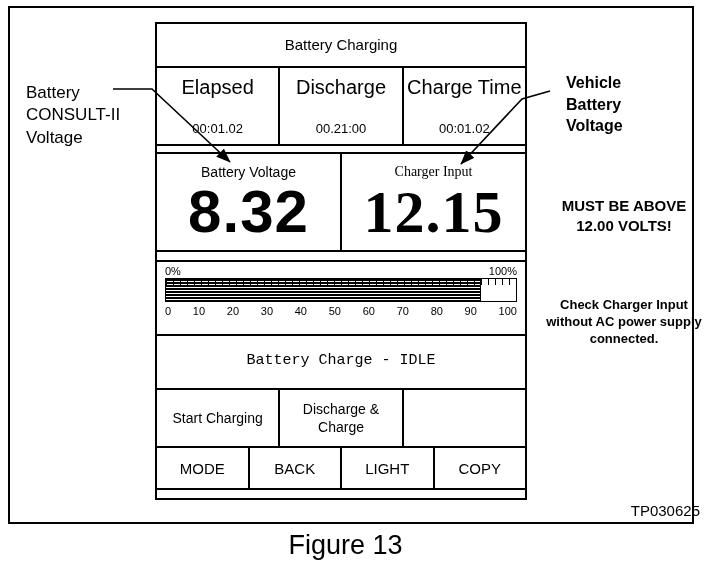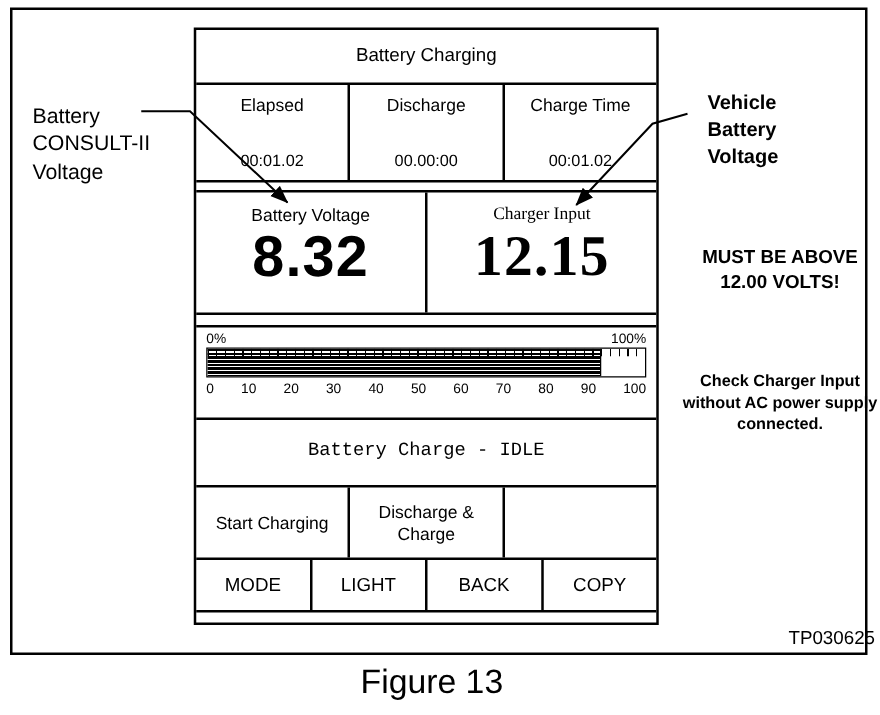--- a/index.html
+++ b/index.html
@@ -21,29 +21,29 @@
     display:flex; flex-direction:column;
   }
   .screen-title { margin-top:8px; height:26px; text-align:center; font-size:15px; line-height:26px; }
 
   .sect { border-top:2px solid #000; border-bottom:2px solid #000; width:100%; }
 
   .timers { margin-top:8px; height:80px; display:flex; }
   .timer-cell { flex:1; display:flex; flex-direction:column; justify-content:space-between;
                 align-items:center; padding:8px 2px; border-right:2px solid #000; }
   .timer-cell:last-child { border-right:none; }
-  .timer-header { font-size:14px; }
+  .timer-header { font-size:20px; }
   .timer-value  { font-size:13px; }
 
   .gauges { margin-top:6px; height:100px; display:flex;justify-content:flex-end; }
   .gauge-cell { flex:1; display:flex; flex-direction:column; align-items:center;
                 border-right:2px solid #000; padding-top:10px; }
   .gauge-cell:last-child { border-right:none;font-family:Liberation Serif, serif; }
   .gauge-label { font-size:14px; }
-  .gauge-value { font-size:46px; font-weight:bold; line-height:1.0; margin-top:2px; letter-spacing:1px; }
+  .gauge-value { font-size:60px; font-weight:bold; line-height:1.0; margin-top:2px; letter-spacing:1px; }
 
   .progress { margin-top:8px; height:76px; padding:3px 8px 4px 8px; }
   .progress-top { display:flex; justify-content:space-between; font-size:11px; }
   .progress-bar { position:relative; height:24px; border:1px solid #000; margin-top:1px; background:#fff; overflow:hidden; }
   .progress-fill { position:absolute; left:0; top:0; bottom:0; width:90%;
                    background:repeating-linear-gradient(to bottom, #000 0 2px, #fff 2px 3px);
                    border-right:1px solid #000; }
   .progress-ticks { position:absolute; left:0; right:0; top:0; height:6px;
                     background:repeating-linear-gradient(90deg, #000 0 1px, transparent 1px 7px); }
   .progress-scale { display:flex; justify-content:space-between; font-size:11px; margin-top:3px; padding:0 0 0 0; }
@@ -85,21 +85,21 @@
 
       <div class="screen-title">Battery Charging</div>
 
       <div class="timers sect">
         <div class="timer-cell">
           <div class="timer-header">Elapsed</div>
           <div class="timer-value">00:01.02</div>
         </div>
         <div class="timer-cell">
           <div class="timer-header">Discharge</div>
-          <div class="timer-value">00.00:00</div>
+          <div class="timer-value">00.21:00</div>
         </div>
         <div class="timer-cell">
           <div class="timer-header">Charge Time</div>
           <div class="timer-value">00:01.02</div>
         </div>
       </div>
 
       <div class="gauges sect">
         <div class="gauge-cell">
           <div class="gauge-label">Battery Voltage</div>
@@ -138,22 +138,22 @@
       <div class="status-line">Battery Charge - IDLE</div>
 
       <div class="actions sect">
         <div class="action-cell">Start Charging</div>
         <div class="action-cell">Discharge &amp; Charge</div>
         <div class="action-cell"></div>
       </div>
 
       <div class="fkeys sect">
         <div class="fkey-cell">MODE</div>
+        <div class="fkey-cell">BACK</div>
         <div class="fkey-cell">LIGHT</div>
-        <div class="fkey-cell">BACK</div>
         <div class="fkey-cell">COPY</div>
       </div>
 
     </div>
 
     <div class="anno-left">
       <div>Battery</div>
       <div>CONSULT-II</div>
       <div>Voltage</div>
     </div>

